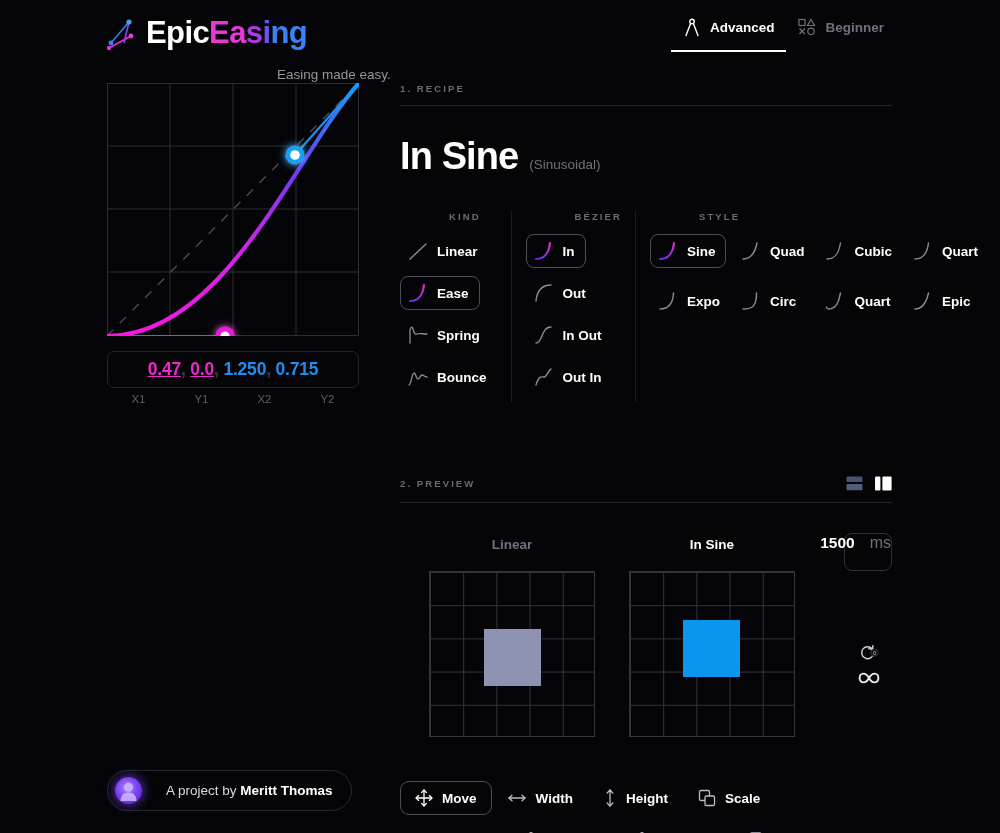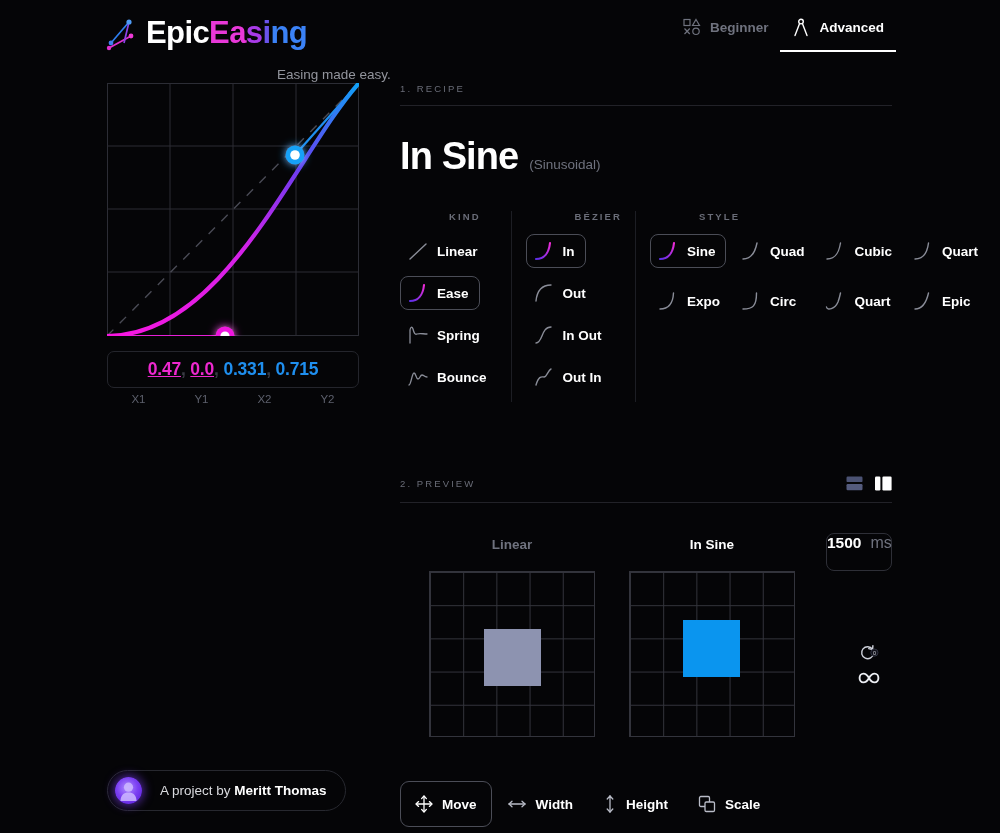--- a/index.html
+++ b/index.html
@@ -70,42 +70,42 @@
     display: flex;
   }
   .bez-labels span {
     flex: 1; text-align: center; font-size: 11.5px; color: #5d606c;
   }
 
   .credit {
     position: absolute; left: 107px; top: 770px;
     height: 41px; padding: 0 18px 0 7px;
     border: 1px solid #27282f; border-radius: 21px;
-    display: flex; align-items: center; gap: 18px;
+    display: flex; align-items: center; gap: 24px;
   }
   .credit-avatar {
     width: 27px; height: 27px; border-radius: 50%;
     background: radial-gradient(circle at 45% 40%, #b08cff 0%, #7b3ff2 48%, #5418d6 100%);
     box-shadow: 0 0 10px 2px rgba(122,60,242,0.6);
     display: flex; align-items: center; justify-content: center;
     overflow: hidden;
   }
   .credit-avatar svg { display: block; }
   .credit-text { font-size: 13.5px; color: #d9dade; white-space: nowrap; }
   .credit-text b { color: #ffffff; font-weight: bold; }
 
   
   .right { position: absolute; left: 400px; top: 0; width: 492px; }
 
   .sec-head {
     display: flex; align-items: center; justify-content: space-between;
     padding-bottom: 11px;
   }
   .sec-label {
-    font-size: 9.5px; letter-spacing: 2.1px; color: #6a6d78; font-weight: normal;
+    font-size: 9.5px; letter-spacing: 2.1px; color: #6a6d78; font-weight: bold;
   }
   .sec-rule { height: 1px; background: #222228; width: 100%; }
 
   .recipe-title {
     margin-top: 29px; display: flex; align-items: baseline; gap: 11px;
   }
   .recipe-name { font-size: 38px; font-weight: bold; color: #ffffff; letter-spacing: -0.9px; }
   .recipe-alias { font-size: 13.5px; color: #6f727e; }
 
   .picker-row { margin-top: 33px; display: flex; }
@@ -152,38 +152,38 @@
       linear-gradient(to right, #33343c 1px, transparent 1px),
       linear-gradient(to bottom, #33343c 1px, transparent 1px);
     background-size: 33.2px 33.2px;
   }
   .pv-box { position: absolute; width: 57px; height: 57px; }
   .pv-box.gray { background: #8d93b0; left: 54px; top: 57px; }
   .pv-box.blue { background: #0a95ef; left: 53px; top: 48px; }
 
   .duration {
     position: absolute; right: 0; top: -4px;
-    width: 66px; height: 38px;
+    width: 48px; height: 38px;
     border: 1px solid #2e2f37; border-radius: 8px;
-    display: flex; align-items: baseline; justify-content: flex-start; gap: 9px;
+    display: flex; align-items: baseline; justify-content: flex-end; gap: 15px;
   }
   .dur-val { font-size: 15.5px; font-weight: bold; color: #ffffff; }
   .dur-unit { font-size: 16px; color: #6f727e; }
 
   .loop-ctrls {
     position: absolute; right: 12px; top: 107px;
     display: flex; flex-direction: column; align-items: center; gap: 10px;
   }
   .loop-ctrls svg { display: block; cursor: pointer; }
 
   .props { margin-top: 12px; }
   .prop-row { display: flex; align-items: center; gap: 0; margin-bottom: 8px; }
   .prop {
     display: flex; align-items: center; gap: 9px;
-    height: 46px; padding: 0 14px; border-radius: 9px;
+    height: 34px; padding: 0 14px; border-radius: 9px;
     border: 1px solid transparent; cursor: pointer;
   }
   .prop.sel { border-color: #4b4d57; }
   .prop-label { font-size: 13.5px; font-weight: bold; color: #ffffff; white-space: nowrap; }
   .prop svg { display: block; flex: none; }
 </style>
 </head>
 <body>
 
 <div class="page">
@@ -197,35 +197,35 @@
         <circle cx="25" cy="9" r="2.6" fill="#4f9bf5"></circle>
         <circle cx="7" cy="30" r="2.4" fill="#3f7fee"></circle>
         <circle cx="27" cy="23" r="2.4" fill="#ee3ad6"></circle>
         <circle cx="5" cy="35" r="2.2" fill="#e030cf"></circle>
       </svg>
       <div class="logo-text"><span class="logo-epic">Epic</span><span class="logo-ea">Ea</span><span class="logo-s">s</span><span class="logo-i">i</span><span class="logo-ng">ng</span></div>
     </div>
     <div class="tagline">Easing made easy.</div>
 
     <div class="mode-tabs">
+      <div class="mode-tab active">
+        <svg width="18" height="19" viewBox="0 0 18 19">
+          <circle cx="9" cy="3.6" r="2.3" fill="none" stroke="#ffffff" stroke-width="1.4"></circle>
+          <path d="M7.6 5.6 L3 17.5 M10.4 5.6 L15 17.5" stroke="#ffffff" stroke-width="1.4" fill="none" stroke-linecap="round"></path>
+        </svg>
+        <span class="mt-label">Advanced</span>
+      </div>
       <div class="mode-tab">
         <svg width="18" height="18" viewBox="0 0 18 18">
           <rect x="1" y="1.5" width="6" height="6" fill="none" stroke="#6f727e" stroke-width="1.2"></rect>
           <path d="M13 1.5 L16.5 7.5 L9.5 7.5 Z" fill="none" stroke="#6f727e" stroke-width="1.2"></path>
           <path d="M1.5 10.5 L6.8 16 M6.8 10.5 L1.5 16" stroke="#6f727e" stroke-width="1.2"></path>
           <circle cx="13" cy="13.3" r="3.2" fill="none" stroke="#6f727e" stroke-width="1.2"></circle>
         </svg>
         <span class="mt-label">Beginner</span>
-      </div>
-      <div class="mode-tab active">
-        <svg width="18" height="19" viewBox="0 0 18 19">
-          <circle cx="9" cy="3.6" r="2.3" fill="none" stroke="#ffffff" stroke-width="1.4"></circle>
-          <path d="M7.6 5.6 L3 17.5 M10.4 5.6 L15 17.5" stroke="#ffffff" stroke-width="1.4" fill="none" stroke-linecap="round"></path>
-        </svg>
-        <span class="mt-label">Advanced</span>
       </div>
     </div>
   </div>
 
   <div class="curve-panel">
     <svg class="curve-svg" viewBox="0 0 252 253">
       <defs>
         <linearGradient id="curveGrad" x1="0" y1="1" x2="1" y2="0">
           <stop offset="0%" stop-color="#f916e0"></stop>
           <stop offset="45%" stop-color="#d222e8"></stop>
@@ -270,21 +270,21 @@
         <circle cx="118" cy="253" r="4.6" fill="#ffffff"></circle>
       </g>
       <g filter="url(#glowBlue)">
         <circle cx="188" cy="72" r="9.5" fill="#12a1f7"></circle>
         <circle cx="188" cy="72" r="4.8" fill="#ffffff"></circle>
       </g>
     </svg>
   </div>
 
   <div class="bezier-box">
-    <div class="bez-vals"><span class="bez-v1">0.47</span><span class="bez-comma">,</span> <span class="bez-v1">0.0</span><span class="bez-comma">,</span> <span class="bez-v2">0.331</span><span class="bez-comma">,</span> <span class="bez-v2">0.715</span></div>
+    <div class="bez-vals"><span class="bez-v1">0.47</span><span class="bez-comma">,</span> <span class="bez-v1">0.0</span><span class="bez-comma">,</span> <span class="bez-v2">1.250</span><span class="bez-comma">,</span> <span class="bez-v2">0.715</span></div>
   </div>
   <div class="bez-labels">
     <span>X1</span>
     <span>Y1</span>
     <span>X2</span>
     <span>Y2</span>
   </div>
 
   <div class="credit">
     <div class="credit-avatar">

